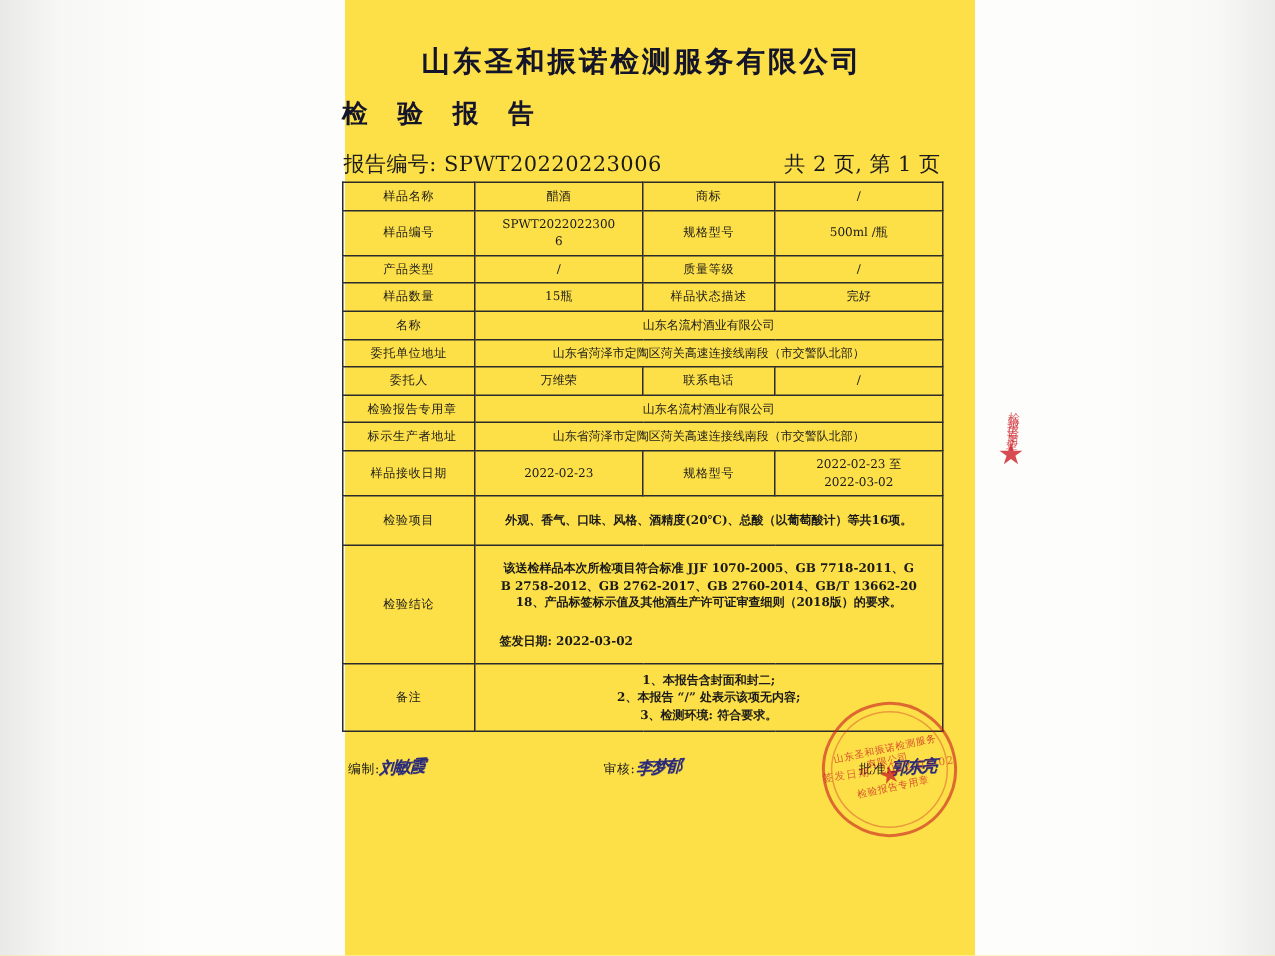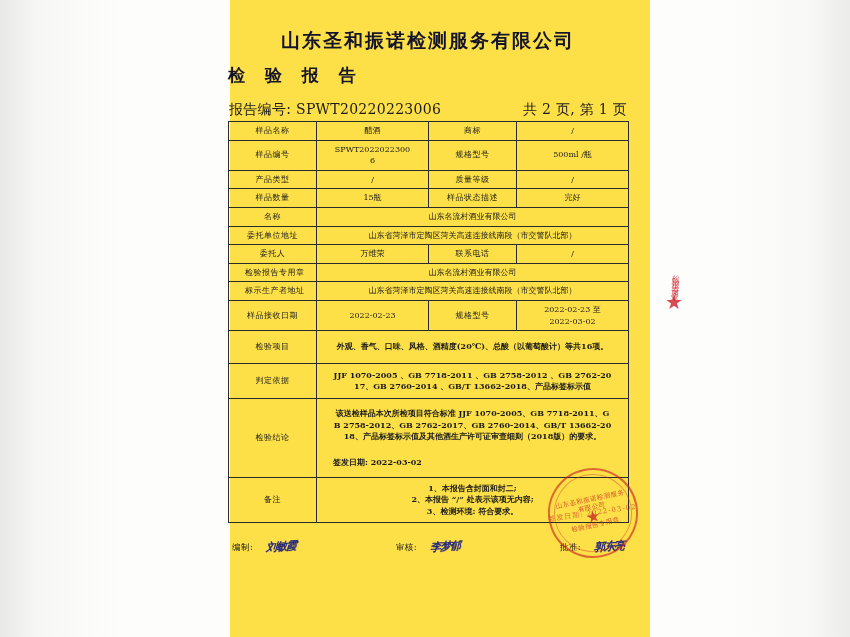--- a/index.html
+++ b/index.html
@@ -98,21 +98,21 @@
   .sig-row {
     display: flex;
     justify-content: space-between;
     margin-top: 16px;
     font-size: 8.5px;
     padding: 0 4px;
   }
   .sig-item {
     display: flex;
     align-items: flex-end;
-    gap: 13px;
+    gap: 0;
     text-align: right;
   }
   .sig-label { letter-spacing: 0.5px; }
   .sig-hand {
     font-family: "DejaVu Serif", serif;
     font-style: italic;
     font-weight: bold;
     color: #2a2a7a;
     font-size: 11px;
     transform: rotate(-4deg) skewX(-6deg);
@@ -276,24 +276,20 @@
         <tr>
           <td class="label">样品接收日期</td>
           <td class="value">2022-02-23</td>
           <td class="label">规格型号</td>
           <td class="value" style="white-space:pre-line">2022-02-23 至
 2022-03-02</td>
         </tr>
         <tr>
           <td class="label">检验项目</td>
           <td class="value cell-multiline" colspan="3" style="height:26px">外观、香气、口味、风格、酒精度(20℃)、总酸（以葡萄酸计）等共16项。</td>
-        </tr>
-        <tr>
-          <td class="label">判定依据</td>
-          <td class="value cell-multiline" colspan="3" style="height:28px">JJF 1070-2005 、GB 7718-2011 、GB 2758-2012 、GB 2762-2017、GB 2760-2014 、GB/T 13662-2018、产品标签标示值</td>
         </tr>
         <tr>
           <td class="label">检验结论</td>
           <td class="value cell-multiline" colspan="3" style="height:72px; position:relative">
             <span>该送检样品本次所检项目符合标准 JJF 1070-2005、GB 7718-2011、GB 2758-2012、GB 2762-2017、GB 2760-2014、GB/T 13662-2018、产品标签标示值及其他酒生产许可证审查细则（2018版）的要求。</span>
             <div style="margin-top:14px; text-align:left">签发日期: 2022-03-02</div>
           </td>
         </tr>
         <tr>
           <td class="label">备注</td>

